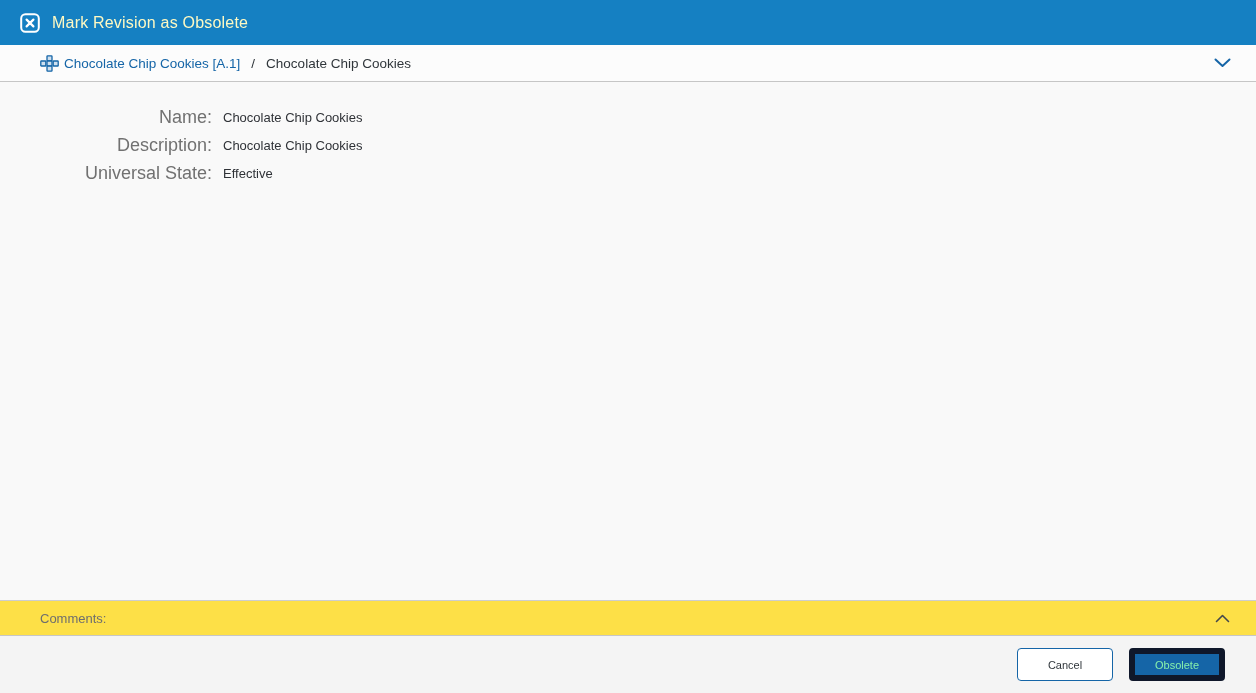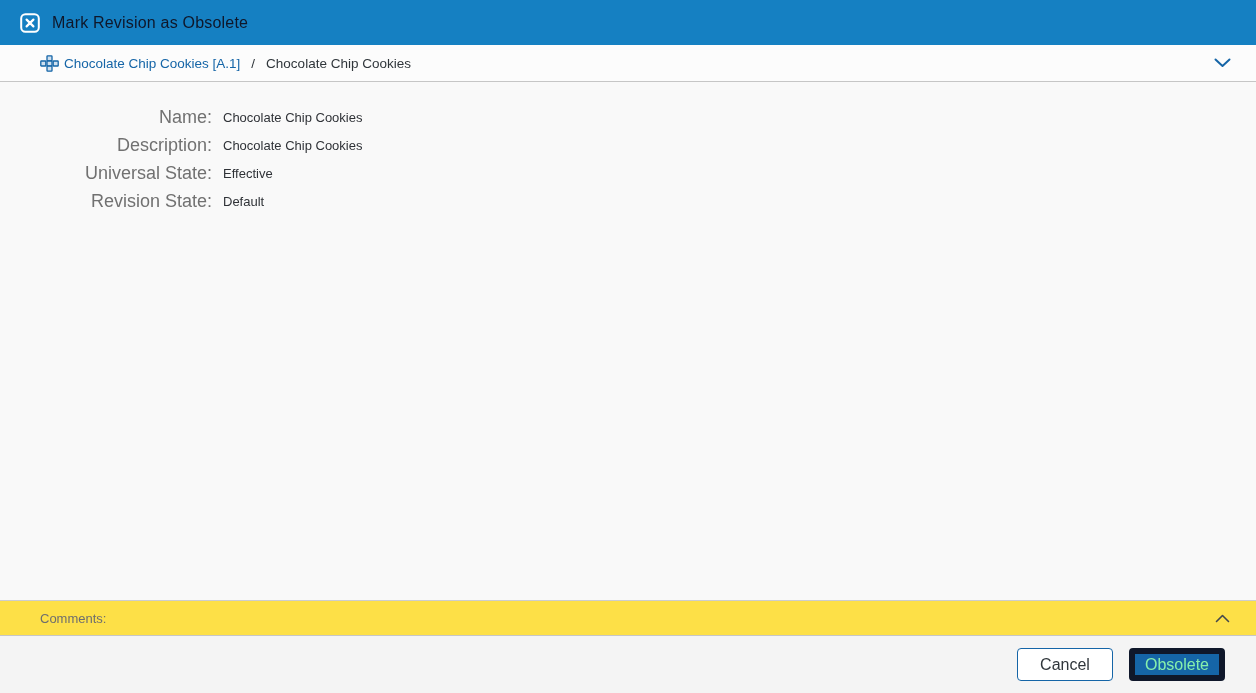--- a/index.html
+++ b/index.html
@@ -19,21 +19,21 @@
     display: flex;
     align-items: center;
     padding: 0 20px;
   }
   .dialog-header .hdr-icon {
     width: 20px; height: 20px;
     display: inline-flex;
     flex: 0 0 auto;
   }
   .dialog-title {
-    color: #0f172a;
+    color: #fef9c3;
     font-size: 16px;
     margin-left: 12px;
     letter-spacing: .2px;
     white-space: nowrap;
   }
 
   
   .breadcrumb-bar {
     height: 37px;
     flex: 0 0 37px;
@@ -118,21 +118,21 @@
     background: #f4f4f4;
     display: flex;
     align-items: center;
     justify-content: flex-end;
     padding-right: 31px;
   }
   .btn {
     min-width: 96px;
     height: 33px;
     border-radius: 4px;
-    font-size: 16px;
+    font-size: 11px;
     font-family: "Liberation Sans", "DejaVu Sans", sans-serif;
     cursor: pointer;
     padding: 0 2px;
   }
   .btn-cancel {
     background: #ffffff;
     border: 1px solid #1565a7;
     color: #30363b;
     margin-right: 16px;
   }
@@ -192,24 +192,20 @@
     <div class="form-label">Description:</div>
     <div class="form-value">Chocolate Chip Cookies</div>
   </div>
 
 
   <div class="form-row">
     <div class="form-label">Universal State:</div>
     <div class="form-value">Effective</div>
   </div>
 
-  <div class="form-row">
-    <div class="form-label">Revision State:</div>
-    <div class="form-value">Default</div>
-  </div>
 
 </div>
 
 <div class="comments-bar">
   <span class="comments-label">Comments:</span>
   <button class="comments-collapse">
     <span style="display:inline-flex">
       <svg width="15" height="9" viewBox="0 0 15 9">
         <path d="M1.5 7.5 L7.5 1.5 L13.5 7.5" fill="none" stroke="#44484c" stroke-width="1.6" stroke-linecap="round" stroke-linejoin="round"></path>
       </svg>

